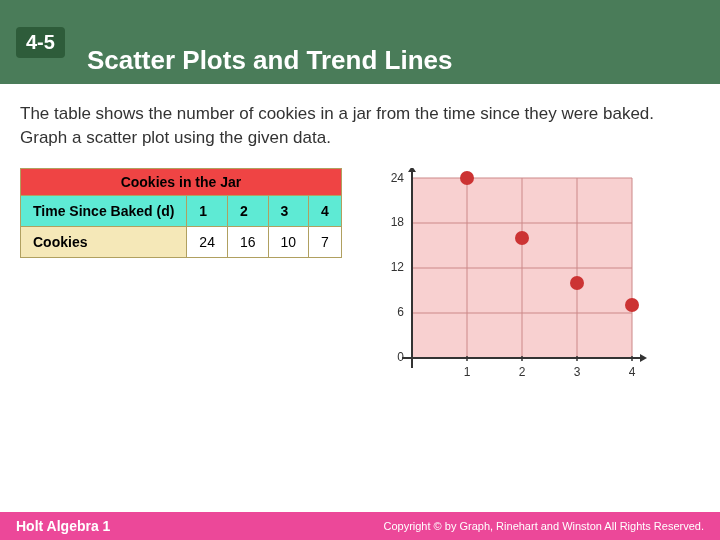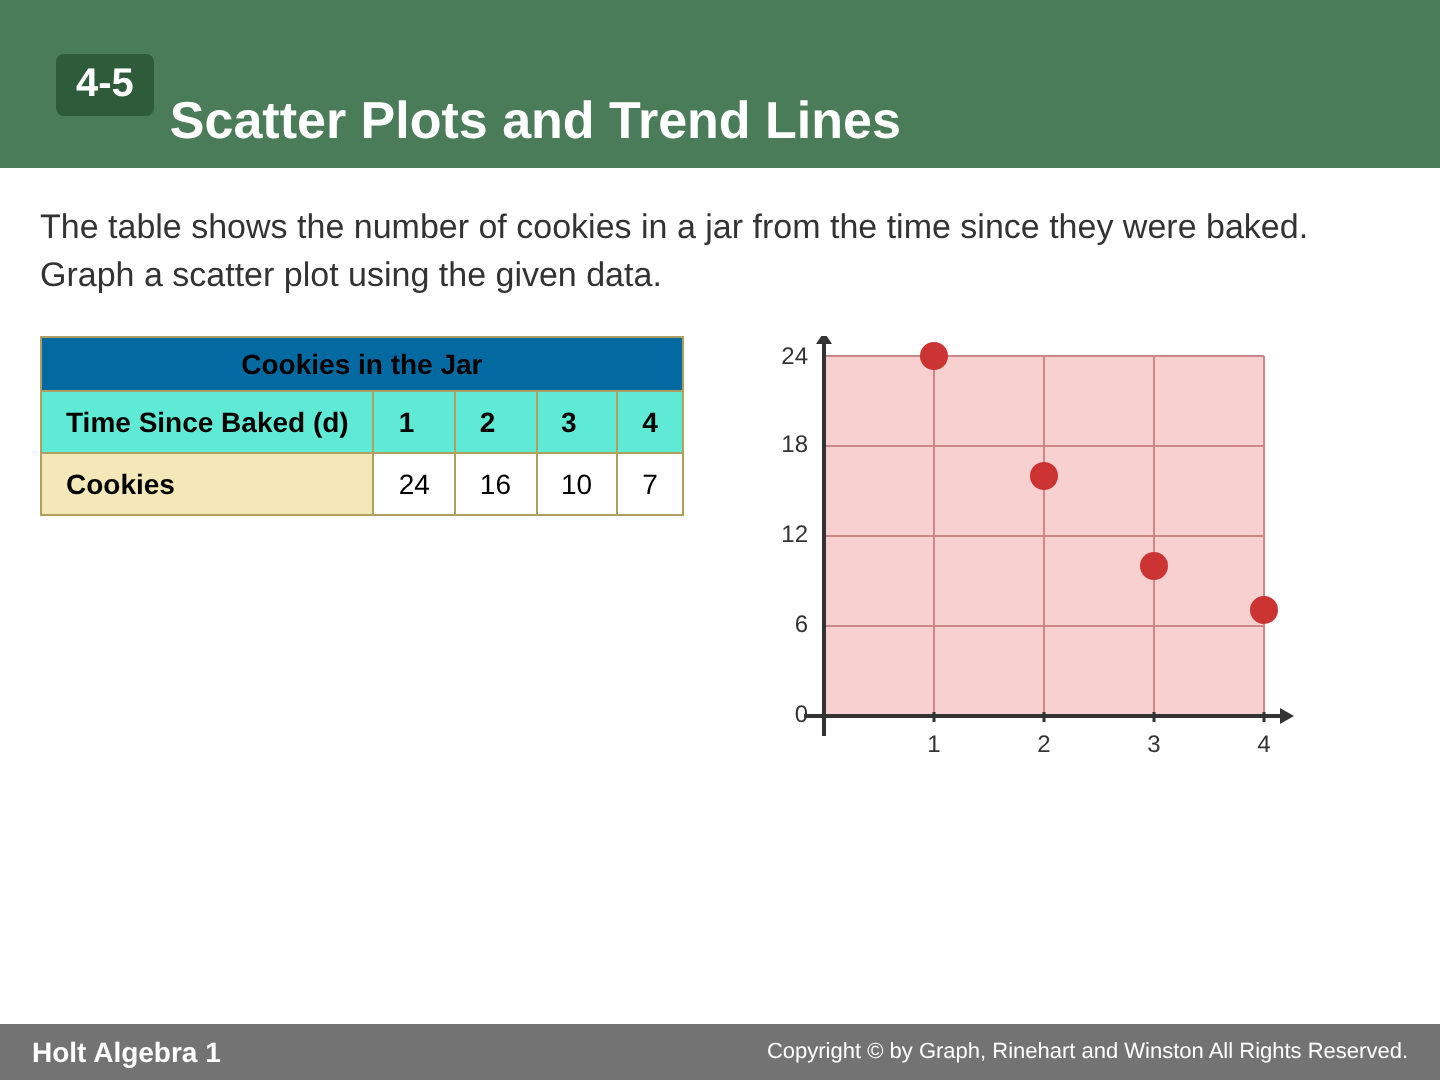--- a/index.html
+++ b/index.html
@@ -9,22 +9,22 @@
       font-family: Arial, sans-serif;
       background: #fff;
       overflow: hidden;
     }
 
     
     #header {
       background: #4a7c59;
       display: flex;
       align-items: center;
-      padding: 8px 28px;
-      gap: 8px;
+      padding: 8px 16px;
+      gap: 22px;
     }
     #header-badge {
       background: #2e5c3a;
       color: #fff;
       font-weight: bold;
       font-size: 20px;
       padding: 4px 10px;
       border-radius: 4px;
     }
     #header-title {
@@ -52,21 +52,21 @@
       gap: 30px;
       align-items: flex-start;
     }
 
     
     #data-table {
       border-collapse: collapse;
       font-size: 14px;
     }
     #data-table caption {
-      background: #0369a1;
+      background: #ef4444;
       font-weight: bold;
       font-size: 14px;
       padding: 5px 10px;
       border: 1.5px solid #b0a060;
       border-bottom: none;
       text-align: center;
     }
     #data-table td, #data-table th {
       border: 1.5px solid #b0a060;
       padding: 7px 12px;
@@ -94,21 +94,21 @@
     #scatter-svg {
       display: block;
     }
 
     
     #footer {
       position: absolute;
       bottom: 0;
       left: 0;
       right: 0;
-      background: #737373;
+      background: #ec4899;
       display: flex;
       justify-content: space-between;
       align-items: center;
       padding: 6px 16px;
     }
     #footer-left {
       color: #fff;
       font-size: 14px;
       font-weight: bold;
     }

